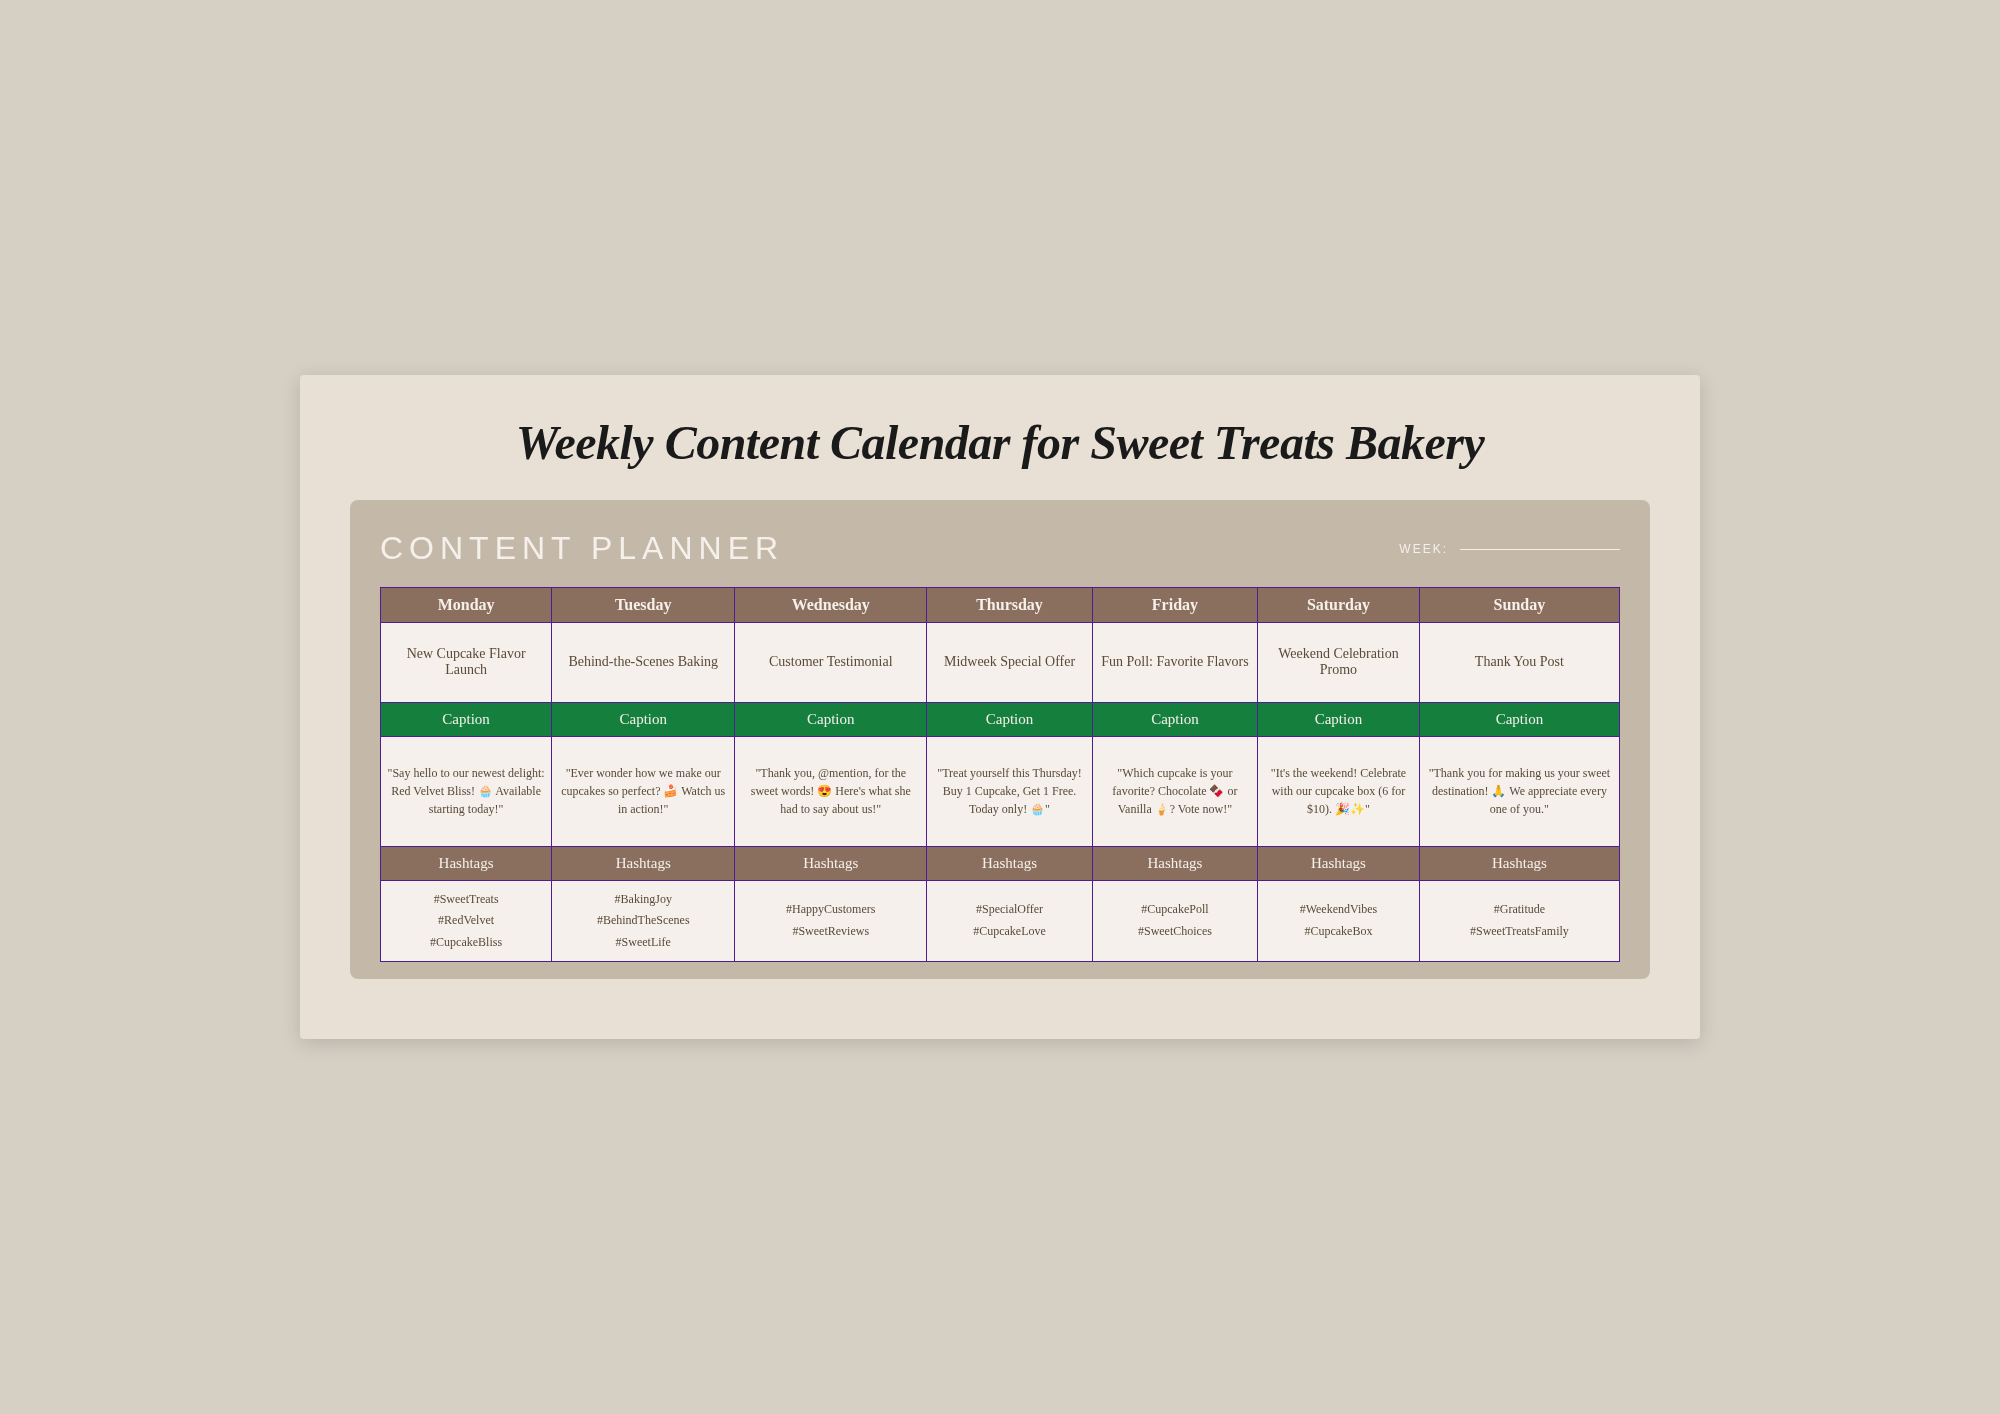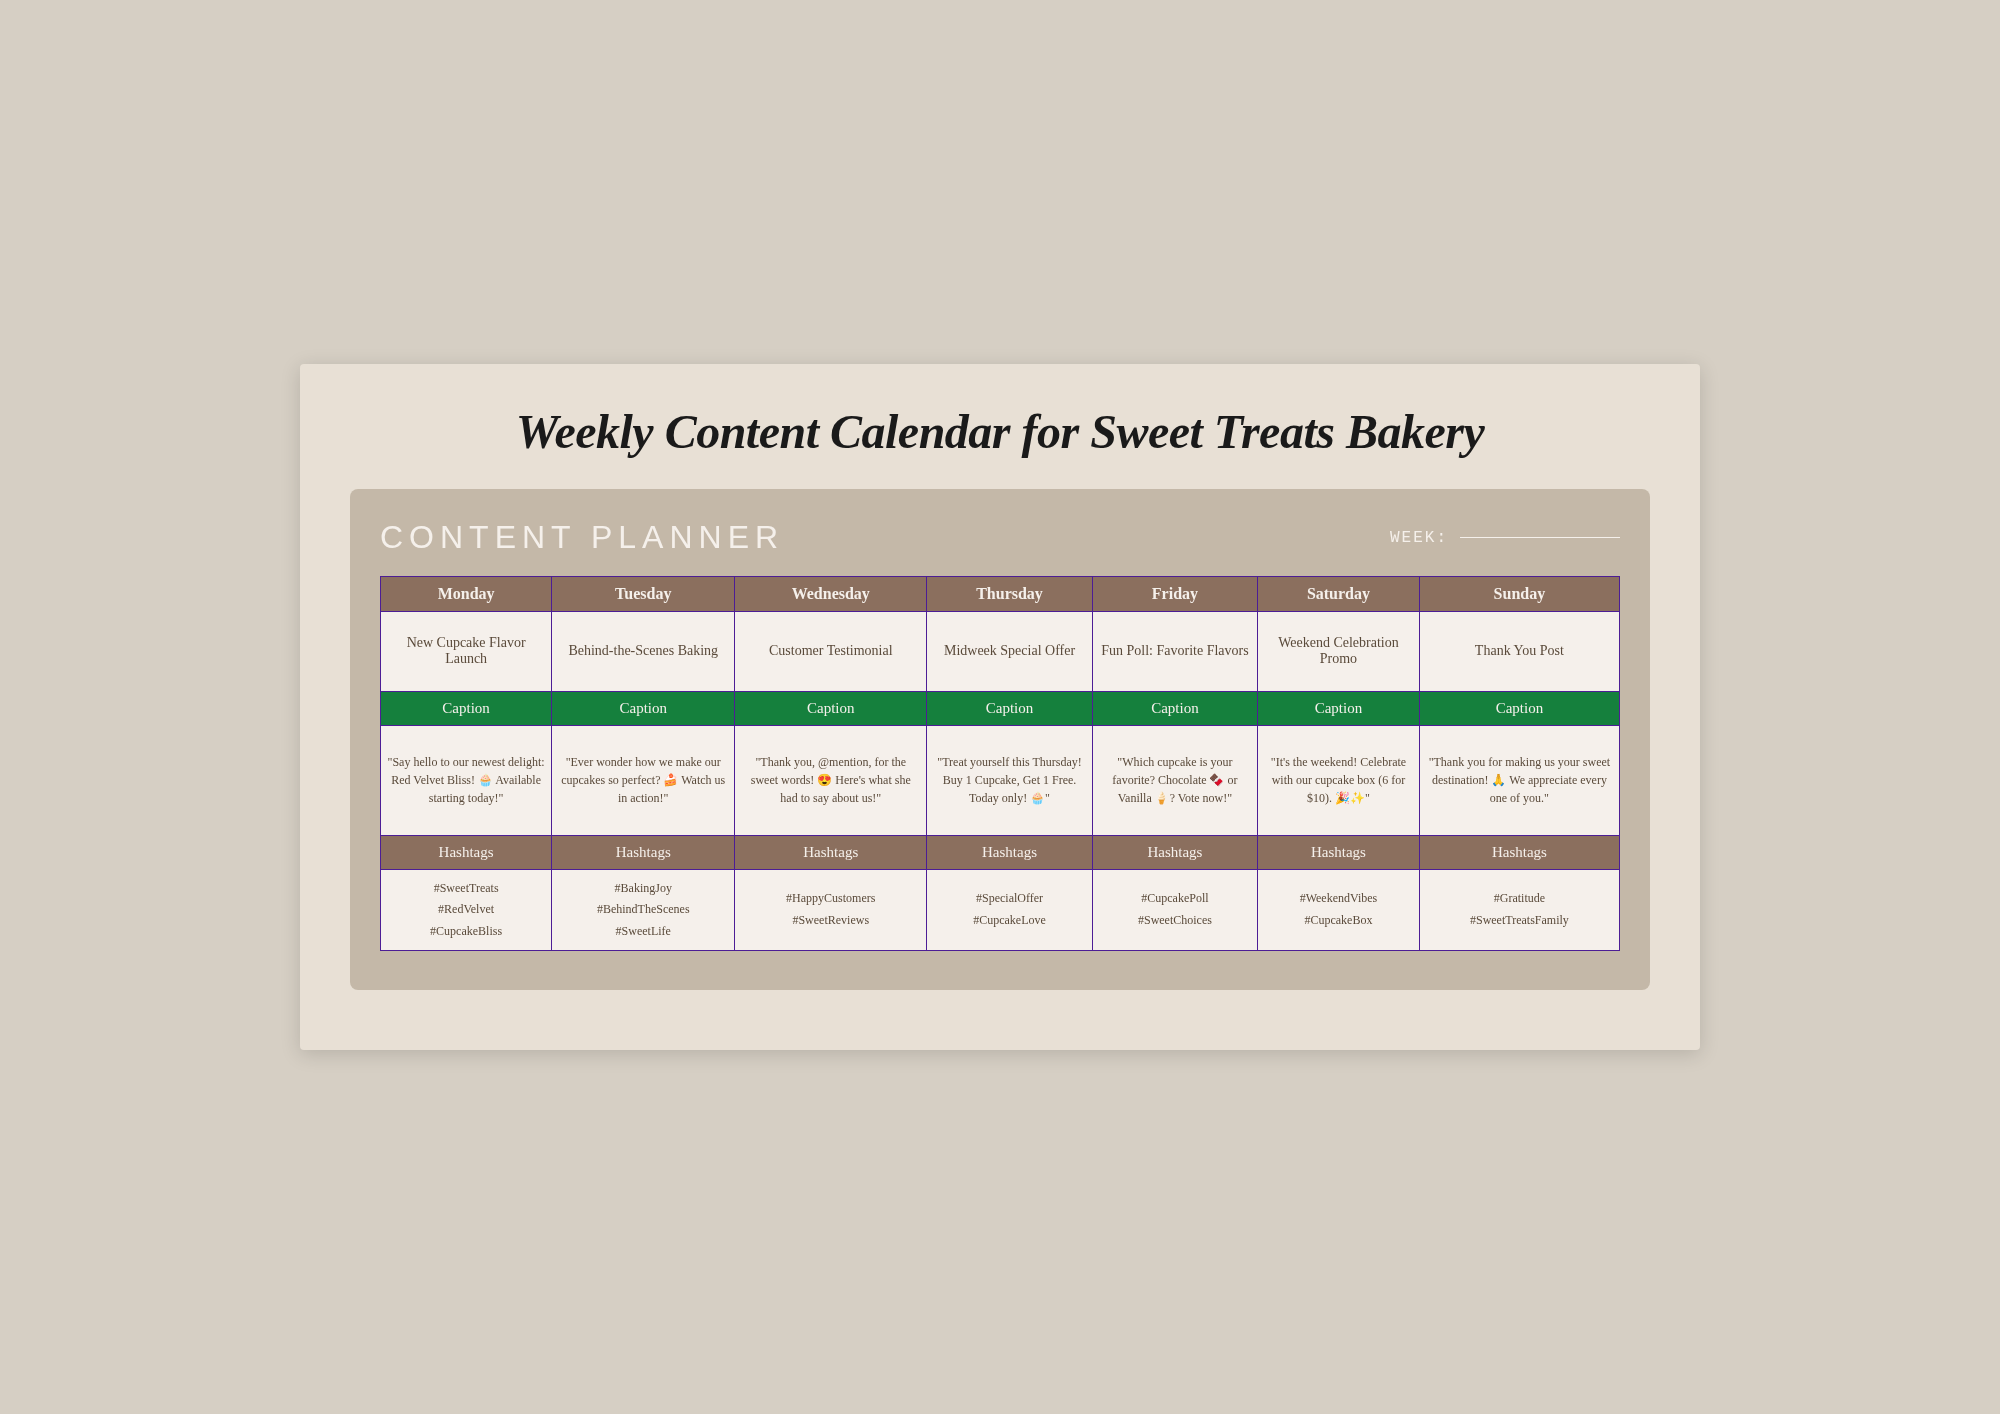--- a/index.html
+++ b/index.html
@@ -30,43 +30,43 @@
       text-align: center;
       color: #1a1a1a;
       margin-bottom: 30px;
       letter-spacing: -0.5px;
       font-style: italic;
     }
 
     .planner-container {
       background-color: #c4b8a8;
       border-radius: 8px;
-      padding: 30px 30px 39px;
+      padding: 30px 30px 17px;
     }
 
     .planner-header {
       display: flex;
       justify-content: space-between;
       align-items: center;
       margin-bottom: 20px;
     }
 
     .planner-title {
       font-size: 32px;
       font-weight: 300;
       letter-spacing: 6px;
       color: #f5f0eb;
       font-family: 'Arial', sans-serif;
       text-transform: uppercase;
     }
 
     .week-label {
-      font-size: 16px;
-      color: #f5f0eb;
-      font-family: Liberation Mono, monospace;
+      font-size: 12px;
+      color: #f5f0eb;
+      font-family: Liberation Sans, sans-serif;
       letter-spacing: 2px;
     }
 
     .week-line {
       display: inline-block;
       width: 160px;
       border-bottom: 1px solid #f5f0eb;
       margin-left: 8px;
       vertical-align: middle;
     }

